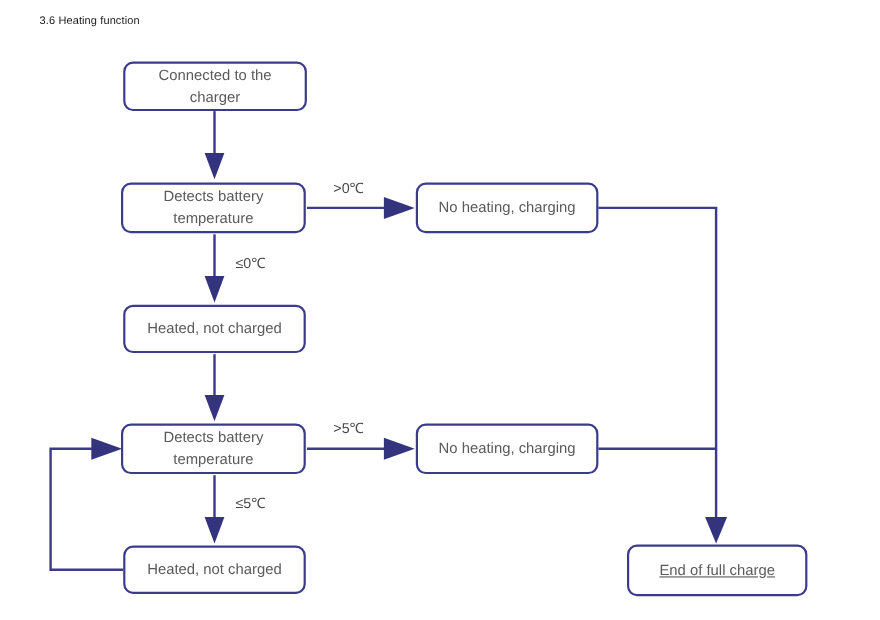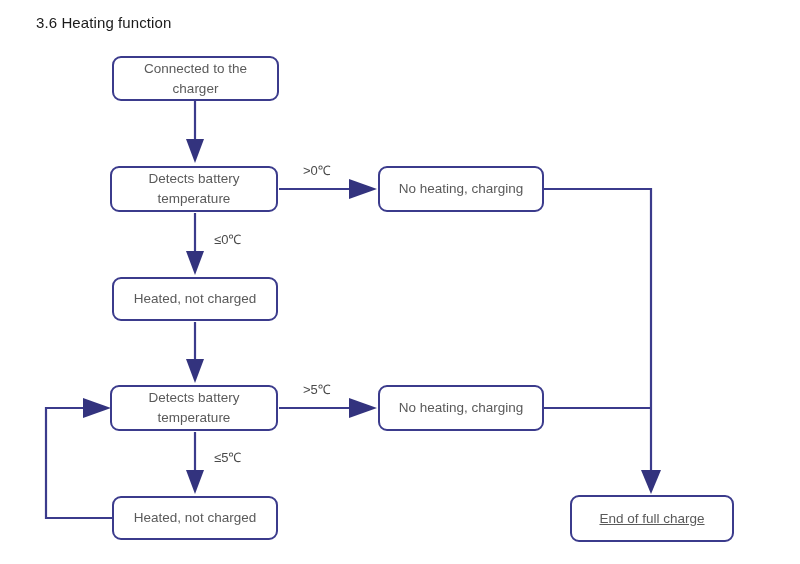--- a/index.html
+++ b/index.html
@@ -14,21 +14,21 @@
     position: relative;
     width: 800px;
     height: 564px;
     background: #ffffff;
     overflow: hidden;
   }
   #title {
     position: absolute;
     left: 36px;
     top: 14px;
-    font-size: 15px;
+    font-size: 10px;
     color: #1a1a1a;
     letter-spacing: 0.1px;
     white-space: nowrap;
   }
   .node {
     position: absolute;
     box-sizing: border-box;
     border: 2px solid #3b3b8c;
     border-radius: 9px;
     background: #ffffff;

